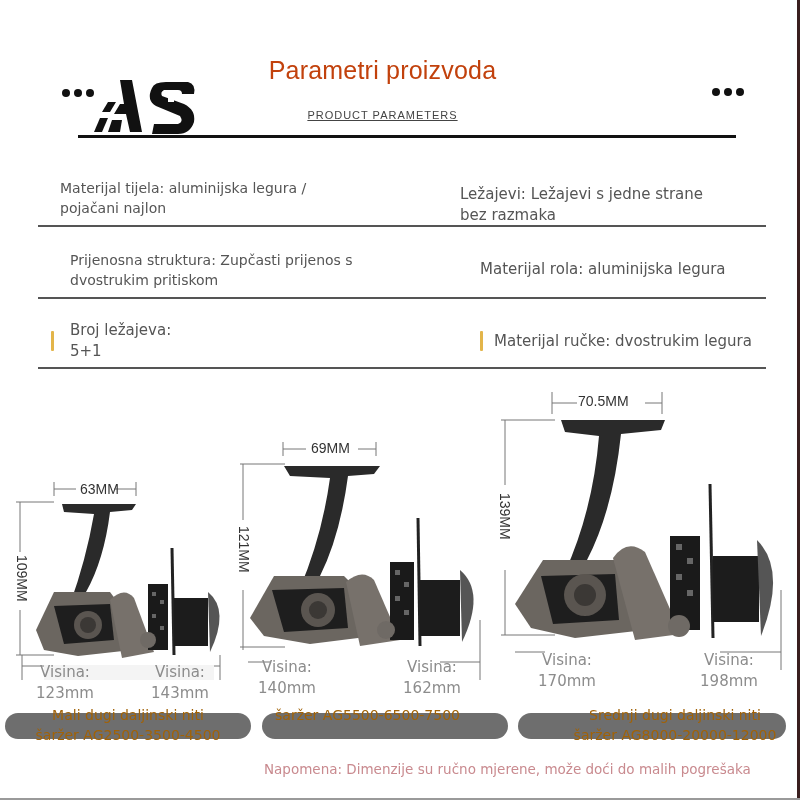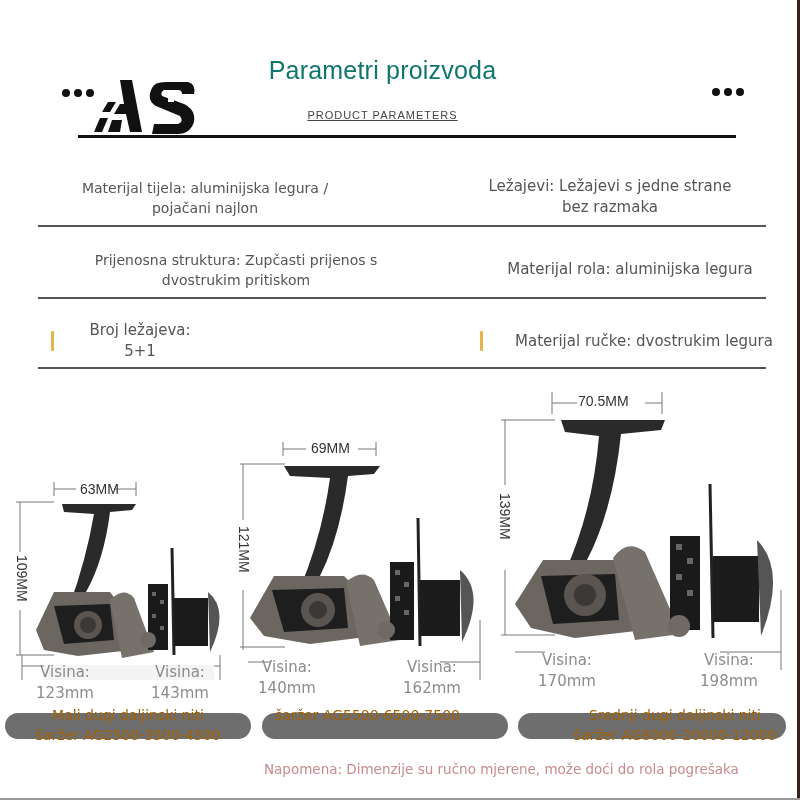--- a/index.html
+++ b/index.html
@@ -3,32 +3,32 @@
 <meta charset="utf-8">
 <style>
   html, body { margin:0; padding:0; }
   body { width:800px; height:800px; background:#ffffff; position:relative; overflow:hidden;
          font-family:"DejaVu Sans", sans-serif; color:#555; }
   .frame-right { position:absolute; right:0; top:0; width:3px; height:800px; background:#3a1f1f; }
   .frame-bottom { position:absolute; left:0; bottom:0; width:800px; height:2px; background:#9a9a9a; }
 
   
   .title { position:absolute; left:0; width:765px; top:56px; text-align:center;
-           font-family:"Liberation Sans", sans-serif; font-size:25px; color:#0f766e; letter-spacing:0.2px; }
+           font-family:"Liberation Sans", sans-serif; font-size:25px; color:#c2410c; letter-spacing:0.2px; }
   .subtitle { position:absolute; left:0; width:765px; top:109px; text-align:center;
            font-family:"Liberation Sans", sans-serif; font-size:11px; color:#444; letter-spacing:1px;text-decoration:underline; }
   .dots { position:absolute; display:flex; gap:4px; }
   .dots span { width:8px; height:8px; border-radius:50%; background:#111; display:block; }
   .dots.left { left:62px; top:89px; }
   .dots.right { left:712px; top:88px; }
   .logo { position:absolute; left:94px; top:80px; width:104px; height:56px; }
   .header-rule { position:absolute; left:78px; top:135px; width:658px; height:3px; background:#111; }
 
   
-  .param { position:absolute; font-size:15px; color:#555; text-align:center; line-height:21px; }
+  .param { position:absolute; font-size:15px; color:#555; text-align:left; line-height:21px; }
   .param.small { font-size:14px; line-height:20px; }
   .rule { position:absolute; height:2px; background:#555; }
   .accent-bar { position:absolute; width:3px; height:20px; background:#e3b54a; border-radius:1px; }
 
   
   .reel { position:absolute; }
   .dim-label { position:absolute; font-family:"Liberation Sans", sans-serif; font-size:14px; color:#333; }
   .dim-label.vert { transform:rotate(90deg); transform-origin:left top; white-space:nowrap; }
   .visina { position:absolute; font-size:15px; color:#8c8c8c; text-align:center; line-height:21px; }
   .pill { position:absolute; height:26px; border-radius:13px; background:#6e6e6e; }
@@ -63,21 +63,21 @@
     <span></span>
     <span></span>
     <span></span>
   </div>
 <div class="header-rule"></div>
 
 <div class="param small" style="left:60px; top:178px; width:290px;">
   <div>Materijal tijela: aluminijska legura /</div>
   <div>pojačani najlon</div>
 </div>
-<div class="param" style="left:460px; top:176px; width:300px;">
+<div class="param" style="left:460px; top:184px; width:300px;">
   <div>Ležajevi: Ležajevi s jedne strane</div>
   <div>bez razmaka</div>
 </div>
 <div class="rule" style="left:38px; top:225px; width:728px;"></div>
 
 <div class="param small" style="left:70px; top:250px; width:332px;">
   <div>Prijenosna struktura: Zupčasti prijenos s</div>
   <div>dvostrukim pritiskom</div>
 </div>
 <div class="param" style="left:480px; top:259px; width:300px;">
@@ -228,13 +228,13 @@
 <div class="visina" style="left:693px; top:650px; width:72px;">
   <div>Visina:</div>
   <div>198mm</div>
 </div>
 <div class="pill" style="left:518px; top:713px; width:268px;"></div>
 <div class="pill-text" style="left:555px; top:705px; width:240px;">
   <div>Srednji dugi daljinski niti</div>
   <div>šaržer AG8000-20000-12000</div>
 </div>
 
-<div class="note">Napomena: Dimenzije su ručno mjerene, može doći do rola pogrešaka</div>
+<div class="note">Napomena: Dimenzije su ručno mjerene, može doći do malih pogrešaka</div>
 
 </body></html>

